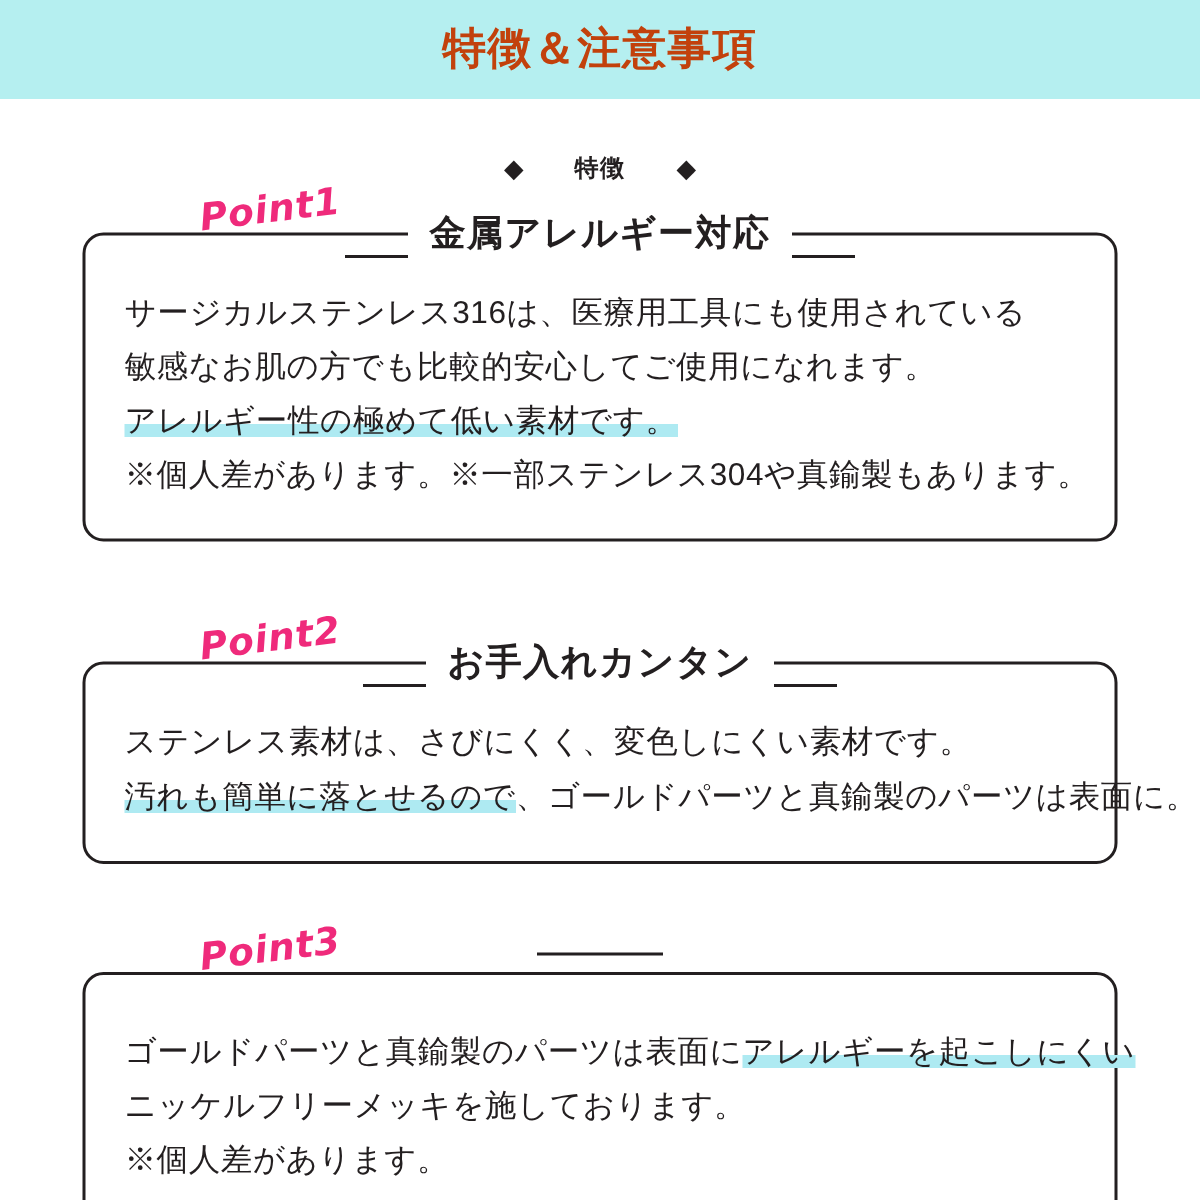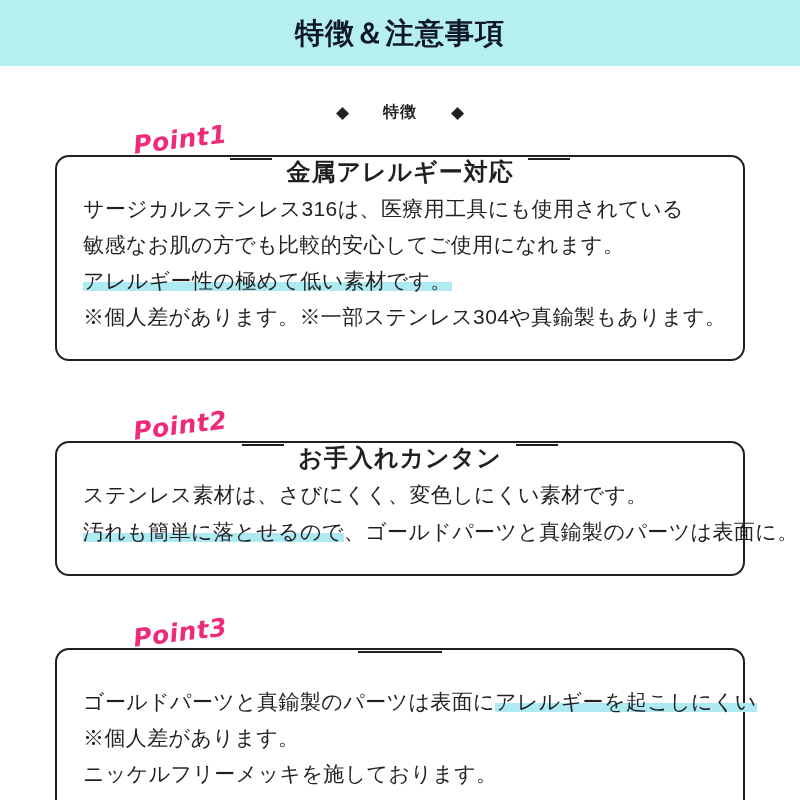--- a/index.html
+++ b/index.html
@@ -29,21 +29,21 @@
     background: #b5eff0;
     display: flex;
     align-items: center;
     justify-content: center;
     box-sizing: border-box;
   }
   .header-title {
     font-size: 29px;
     font-weight: bold;
     letter-spacing: 1px;
-    color: #0f172a;
+    color: #c2410c;
     line-height: 1;
   }
 
   
   .section-heading {
     display: flex;
     align-items: center;
     justify-content: center;
     gap: 34px;
     margin-top: 36px;
@@ -92,24 +92,23 @@
     box-sizing: border-box;
     padding: 34px 26px 24px 26px;
   }
 
   .box-title-wrap {
     position: absolute;
     top: -16px;
     left: 0;
     right: 0;
     display: flex;
-    align-items: flex-start;
+    align-items: flex-end;
     justify-content: center;
     pointer-events: none;
-    margin-top: 16px;
   }
   .box-title {
     background: #ffffff;
     padding: 0 14px;
     font-size: 24px;
     font-weight: bold;
     letter-spacing: 1px;
     line-height: 30px;
     white-space: nowrap;
   }
@@ -190,21 +189,21 @@
     <div class="point-badge">Point3</div>
     <div class="box">
       <div class="box-title-wrap">
         <span class="title-rule"></span>
         <span class="title-rule"></span>
       </div>
       <div class="body-line">
         <span>ゴールドパーツと真鍮製のパーツは表面に</span><span class="hl">アレルギーを起こしにくい</span>
       </div>
       <div class="body-line">
+        <span>ニッケルフリーメッキを施しております。</span>
+      </div>
+      <div class="body-line">
         <span>※個人差があります。</span>
       </div>
-      <div class="body-line">
-        <span>ニッケルフリーメッキを施しております。</span>
-      </div>
     </div>
   </div>
 
 </div>
 
 </body></html>

